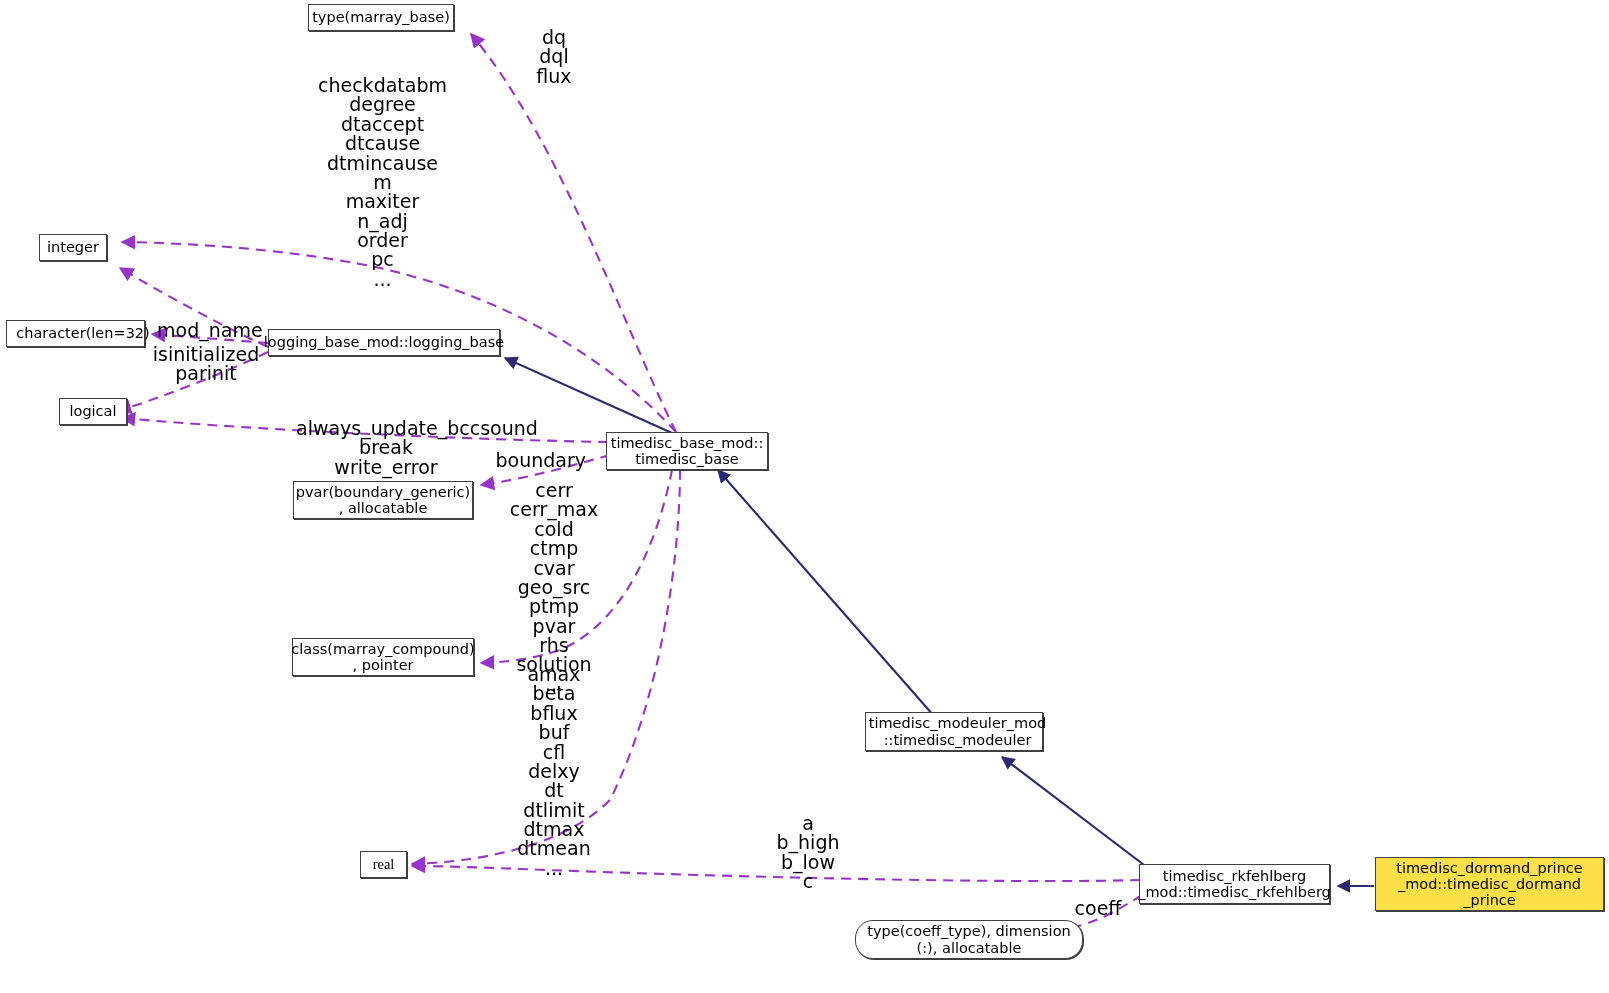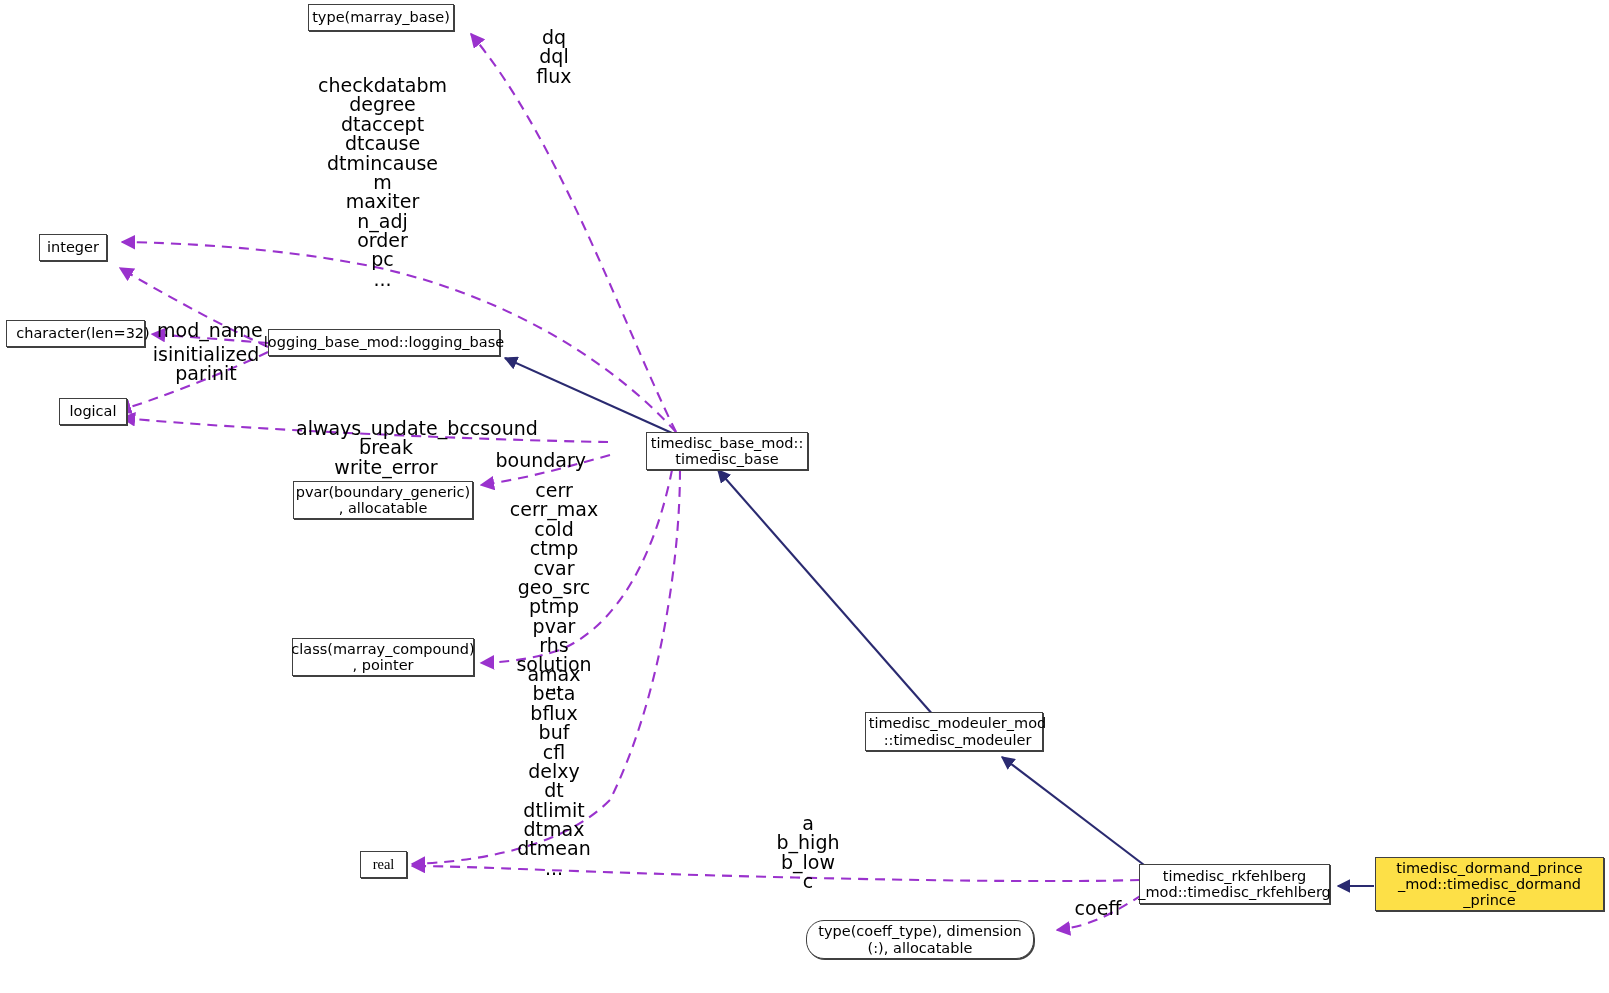--- a/index.html
+++ b/index.html
@@ -106,42 +106,42 @@
   <div class="node" style="left:308px; top:4px; width:146px; height:27px;">type(marray_base)</div>
 
   <div class="node" style="left:39px; top:234px; width:68px; height:27px;">integer</div>
 
   <div class="node" style="left:6px; top:320px; width:139px; height:27px;padding-left:20px;">character(len=32)</div>
 
   <div class="node" style="left:39px; top:398px; width:68px; height:27px;margin-left:20px;">logical</div>
 
   <div class="node" style="left:268px; top:329px; width:232px; height:27px;">logging_base_mod::logging_base</div>
 
-  <div class="node" style="left:606px; top:432px; width:162px; height:38px;margin-left:40px;">timedisc_base_mod::
+  <div class="node" style="left:606px; top:432px; width:162px; height:38px;">timedisc_base_mod::
 timedisc_base</div>
 
   <div class="node" style="left:293px; top:481px; width:180px; height:38px;">pvar(boundary_generic)
 , allocatable</div>
 
   <div class="node" style="left:292px; top:638px; width:182px; height:38px;">class(marray_compound)
 , pointer</div>
 
   <div class="node" style="left:360px; top:851px; width:47px; height:27px;font-family:Liberation Serif, serif;">real</div>
 
   <div class="node" style="left:865px; top:712px; width:178px; height:39px;padding-left:12px;">timedisc_modeuler_mod
 ::timedisc_modeuler</div>
 
   <div class="node" style="left:1139px; top:864px; width:191px; height:40px;">timedisc_rkfehlberg
 _mod::timedisc_rkfehlberg</div>
 
   <div class="node highlight" style="left:1375px; top:857px; width:229px; height:54px;">timedisc_dormand_prince
 _mod::timedisc_dormand
 _prince</div>
 
-  <div class="node" style="left:806px; top:920px; width:228px; height:39px;border-radius:18px;">type(coeff_type), dimension
+  <div class="node" style="left:855px; top:920px; width:228px; height:39px;border-radius:18px;">type(coeff_type), dimension
 (:), allocatable</div>
 
   <div class="edgelabel lbl-center" style="left:508px; top:28px; width:92px;">dq
 dql
 flux</div>
 
   <div class="edgelabel lbl-center" style="left:313px; top:76px; width:139px;">checkdatabm
 degree
 dtaccept
 dtcause

